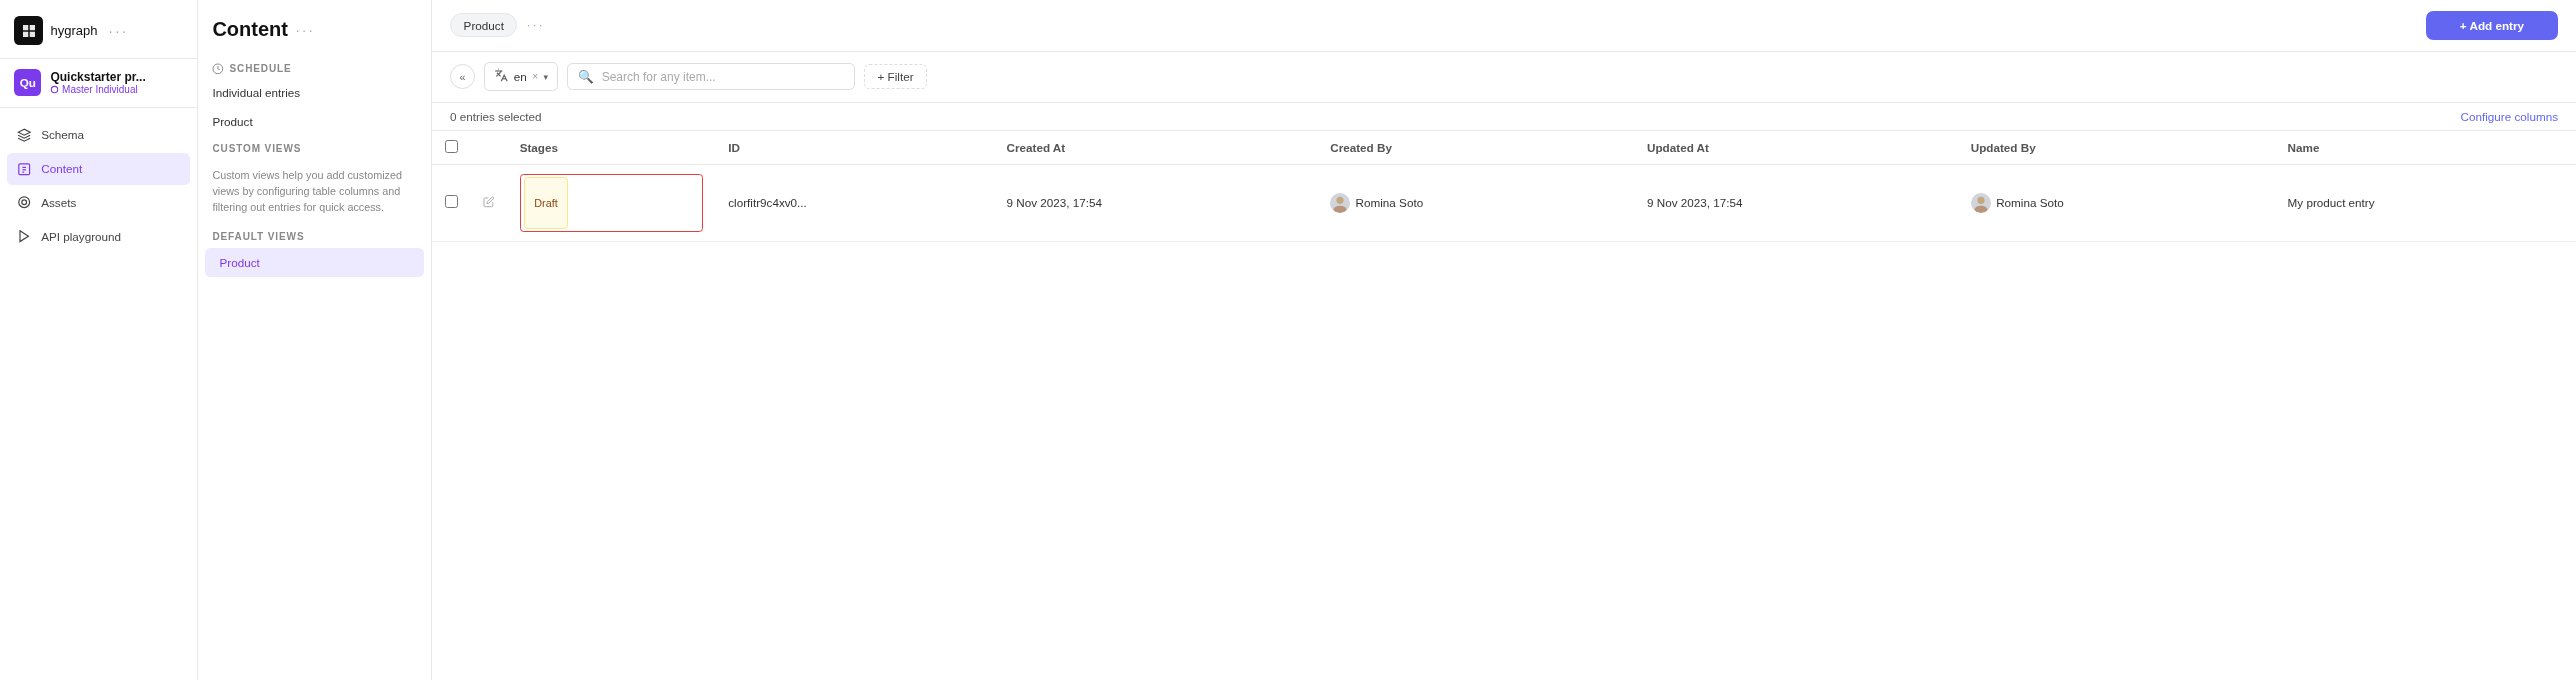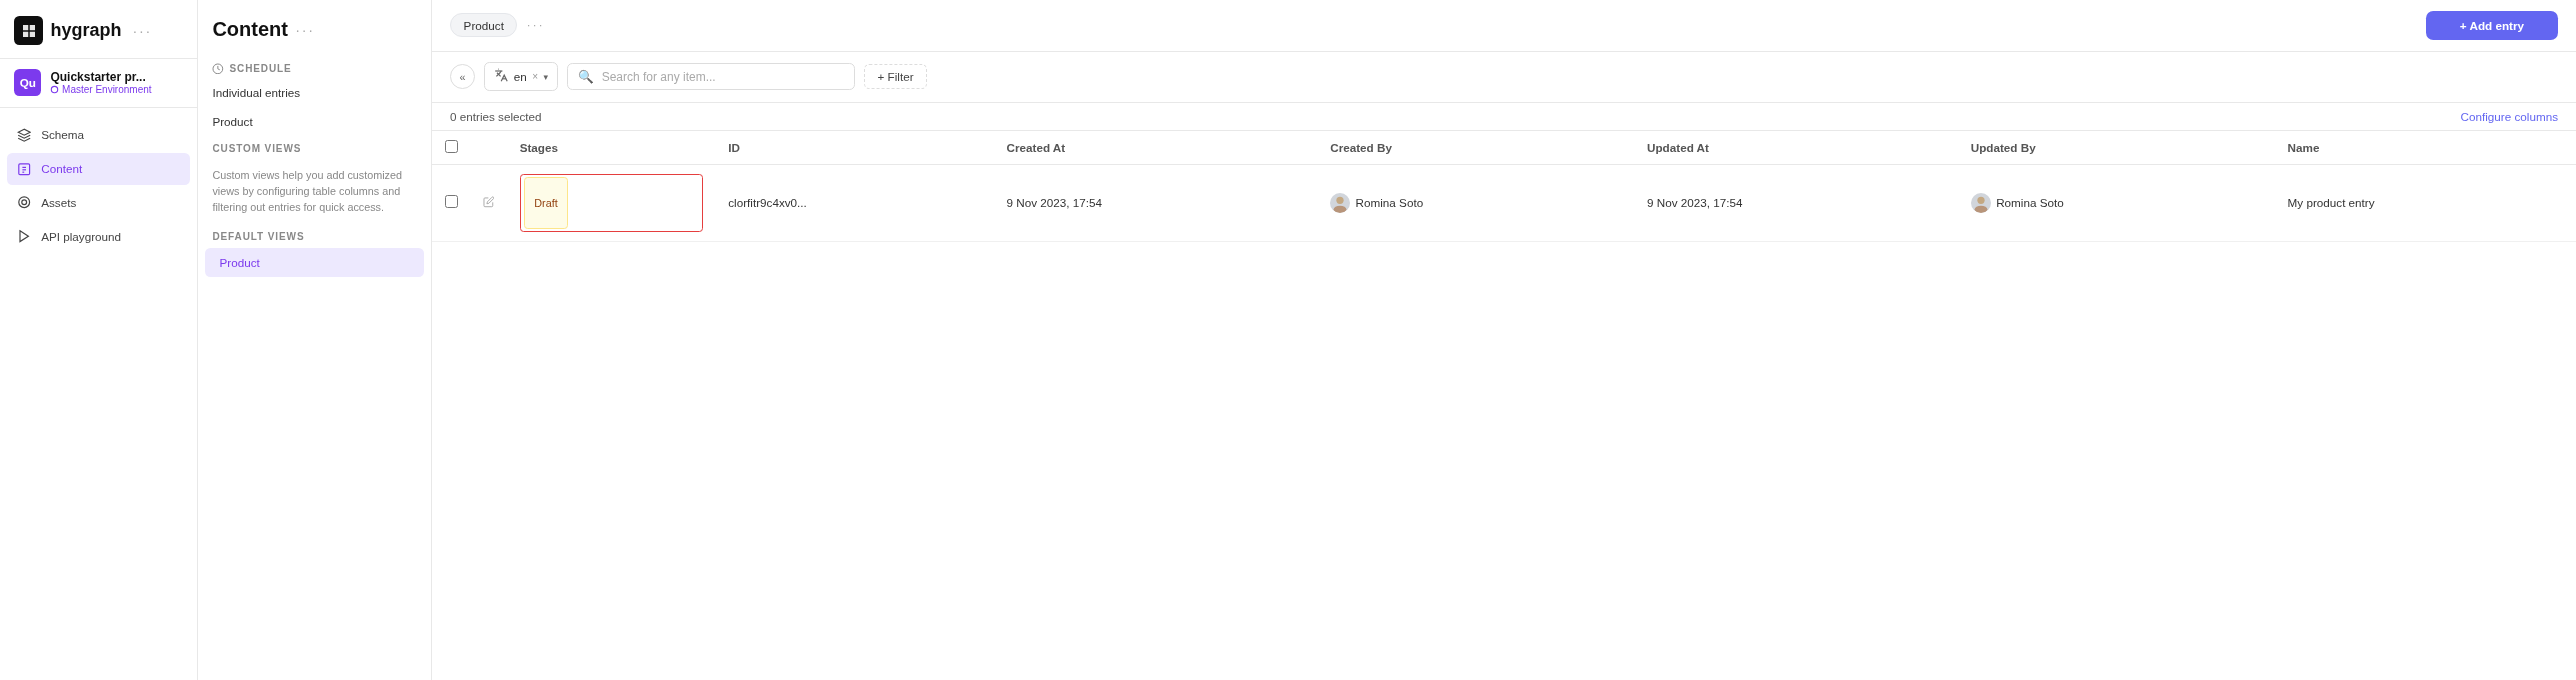--- a/index.html
+++ b/index.html
@@ -20,21 +20,21 @@
       padding: 16px 14.4px 12.6px;
       border-bottom: 0.9px solid #e8e8e8;
     }
     .logo-icon {
       width: 29px; height: 29px;
       background: #0f0f0f;
       border-radius: 5.4px;
       display: flex; align-items: center; justify-content: center;
       color: #fff; font-weight: 900; font-size: 14.4px;
     }
-    .logo-text { font-weight: 700; font-size: 18px; color: #111; }
+    .logo-text { font-weight: 400; font-size: 13px; color: #111; }
     .logo-dots { color: #aaa; letter-spacing: 1.8px; font-size: 14.4px; margin-left: 3.6px; }
 
     .workspace-item {
       display: flex; align-items: center; gap: 9px;
       padding: 10.8px 14.4px;
       border-bottom: 0.9px solid #e8e8e8;
     }
     .workspace-avatar {
       width: 27px; height: 27px; border-radius: 5.4px;
       background: #7c3aed; color: #fff;
@@ -226,21 +226,21 @@
   </div>
 
   <div class="workspace-item">
     <div class="workspace-avatar">Qu</div>
     <div class="workspace-info">
       <div class="workspace-name">Quickstarter pr...</div>
       <div class="workspace-env">
         <svg width="9" height="9" viewBox="0 0 12 12" fill="currentColor">
             <path d="M6 1a5 5 0 100 10A5 5 0 006 1zm0 1.5a3.5 3.5 0 110 7 3.5 3.5 0 010-7z"></path>
           </svg>
-        <span>Master Environment</span>
+        <span>Master Individual</span>
       </div>
     </div>
   </div>
 
   <div class="nav-items">
     <div class="nav-item">
       <span class="nav-icon">
         <svg width="14.4" height="14.4" viewBox="0 0 24 24" fill="none" stroke="currentColor" stroke-width="2">
           <polygon points="12 2 2 7 12 12 22 7 12 2"></polygon>
             <polyline points="2 17 12 22 22 17"></polyline>

